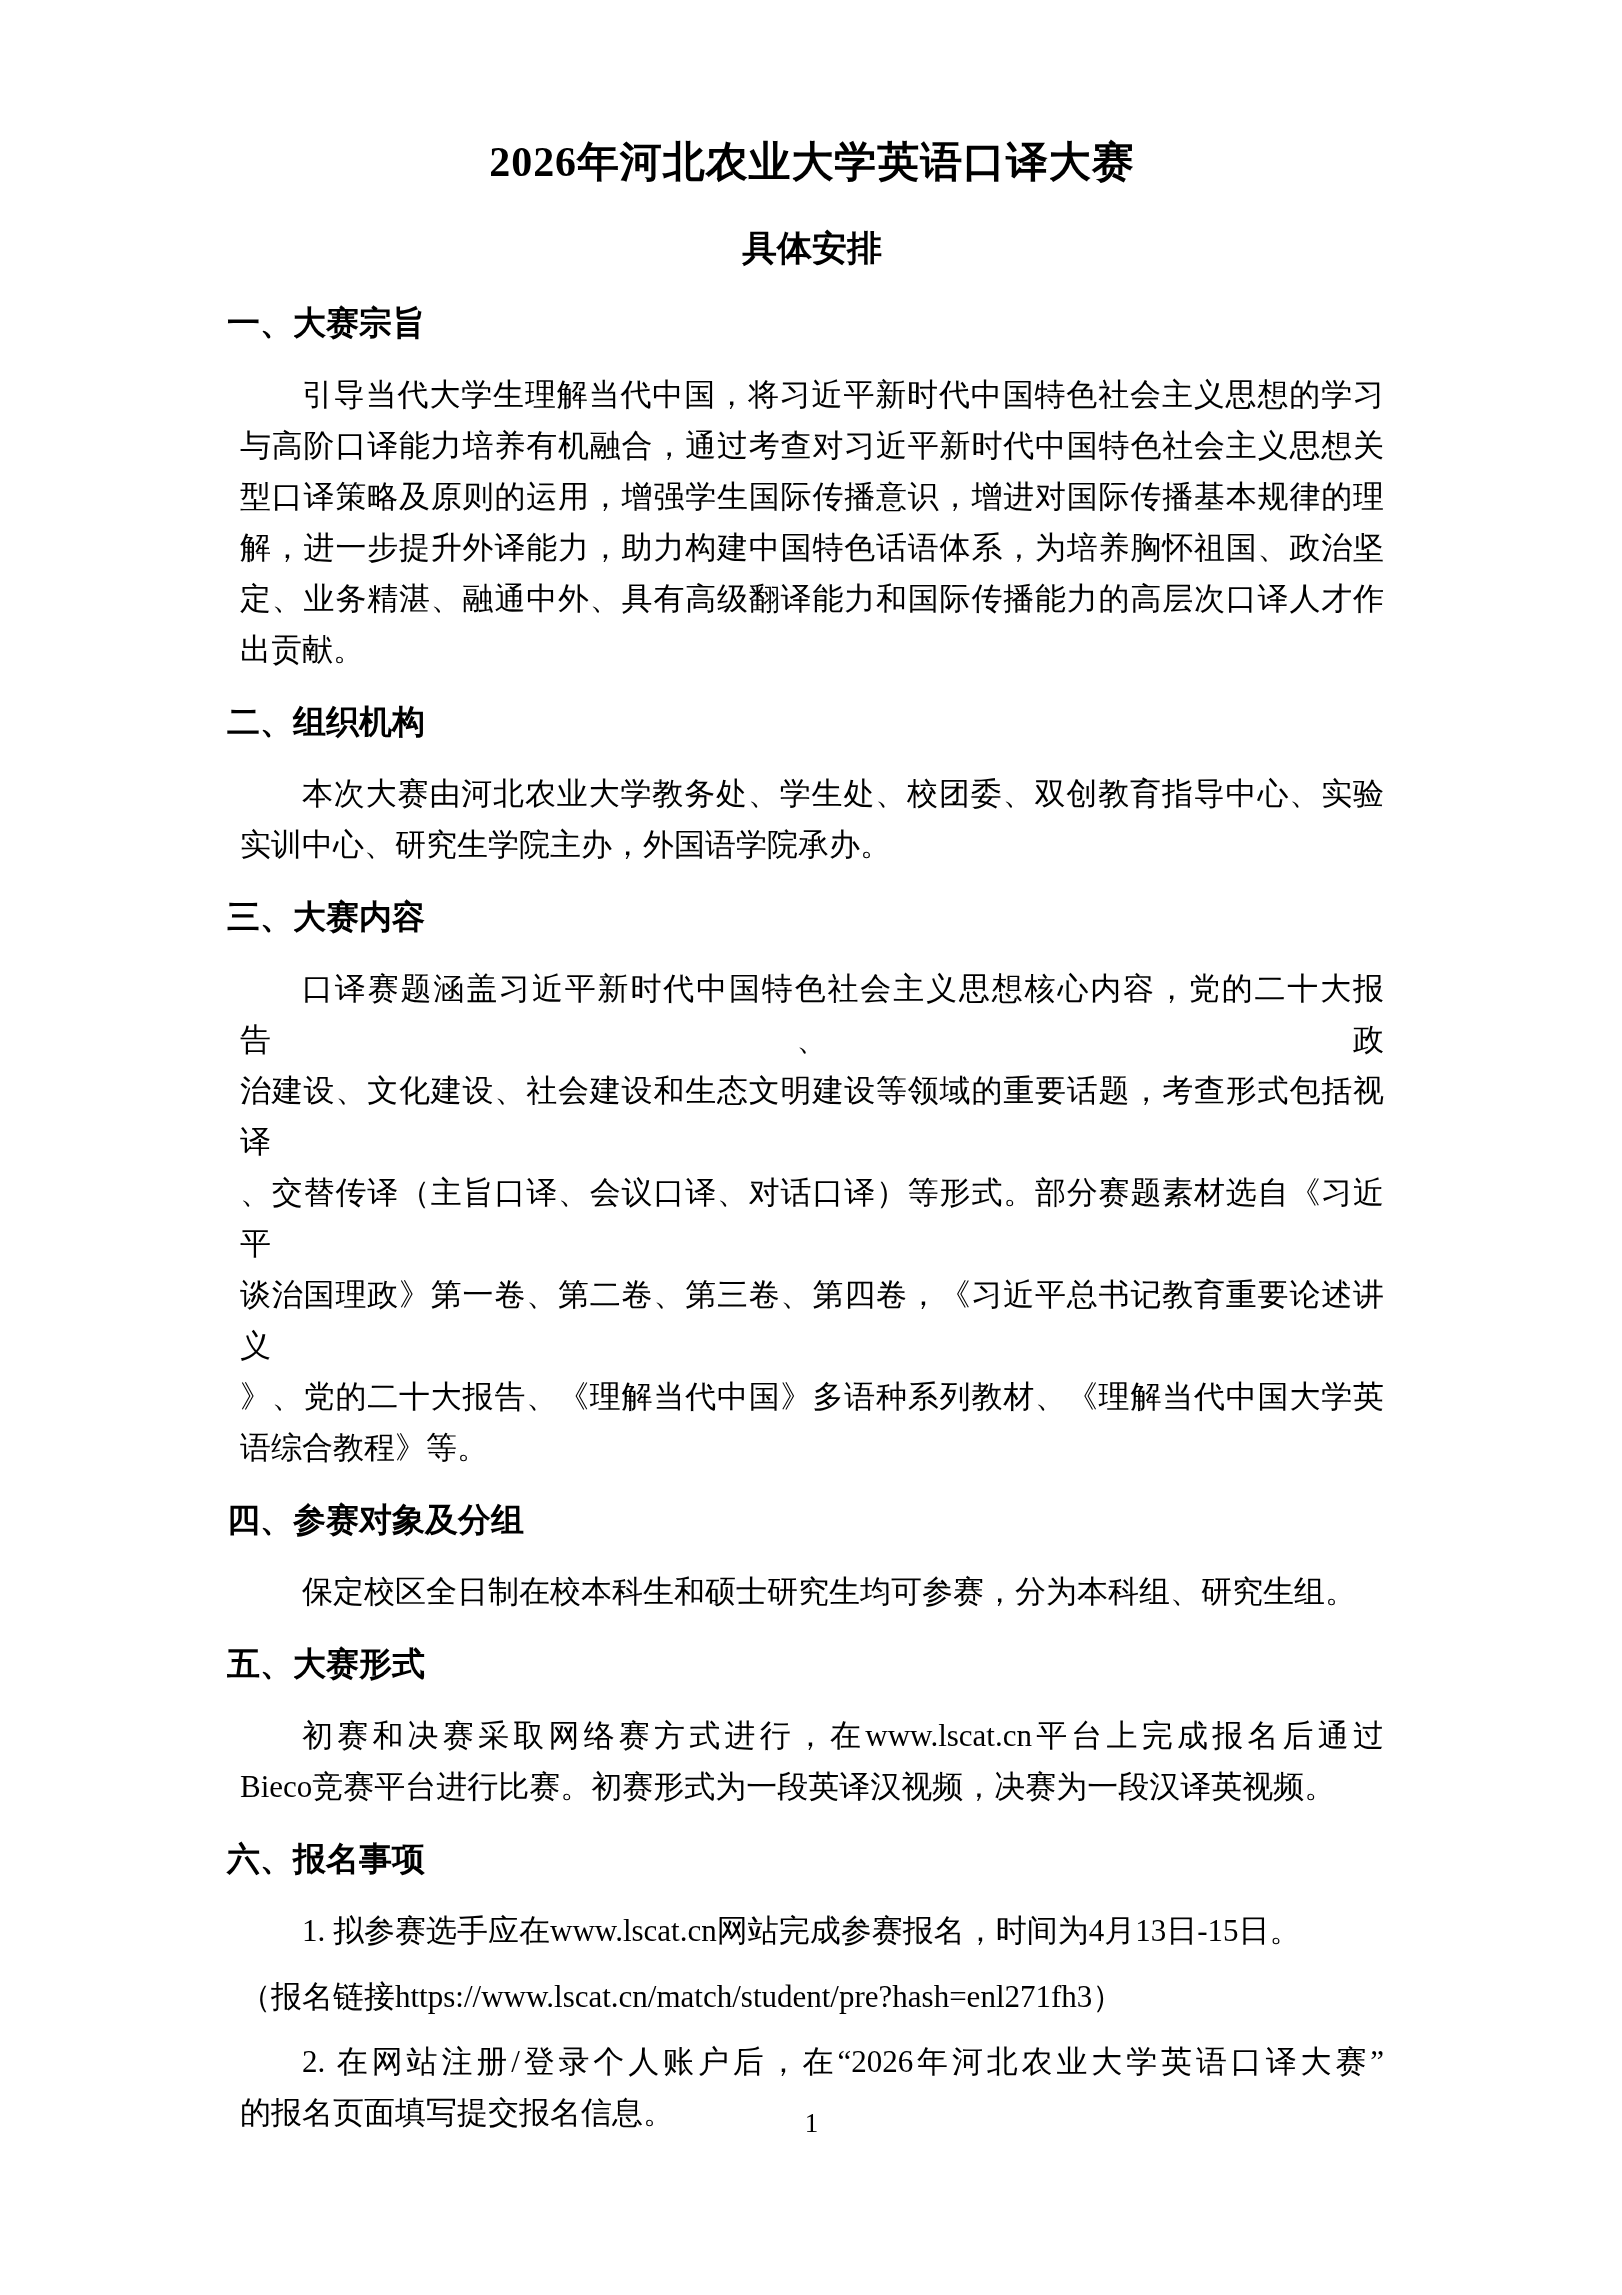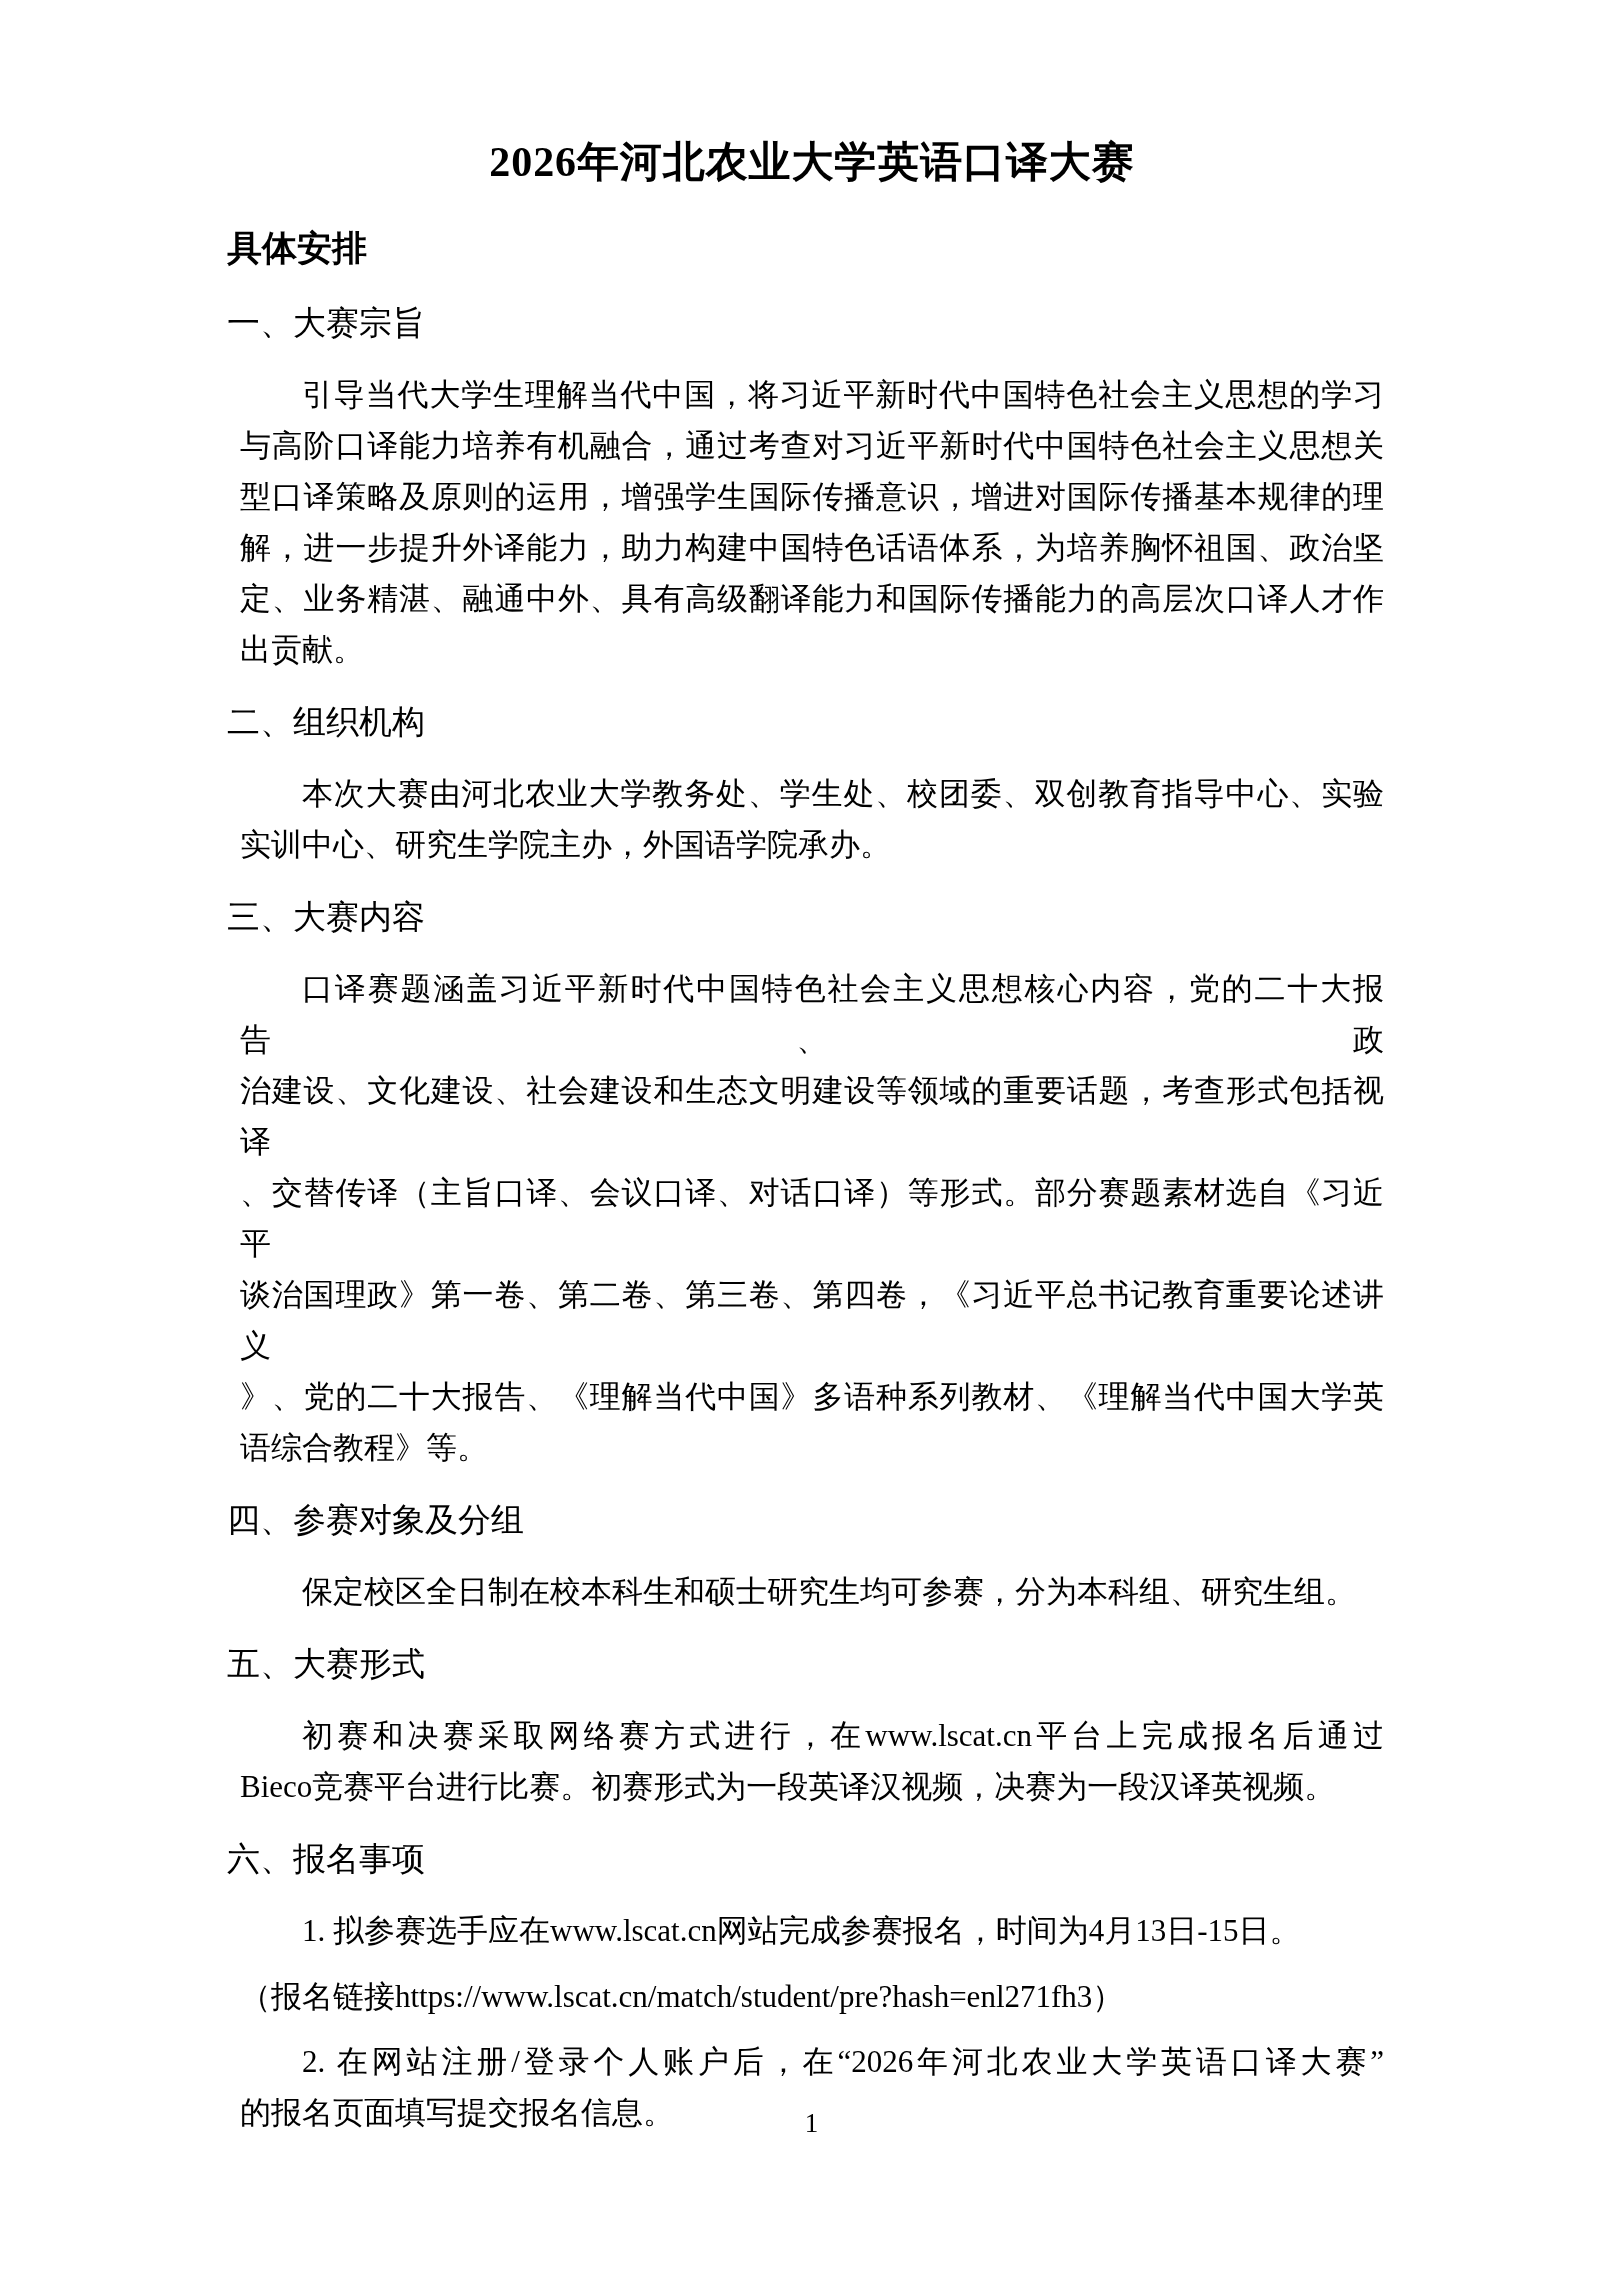--- a/index.html
+++ b/index.html
@@ -18,25 +18,25 @@
     margin:0;
     font-size:42px;line-height:55px;
     font-weight:bold;
     text-align:center;
     letter-spacing:0.9px;
   }
   .subtitle{
     margin:36px 0 0 0;
     font-size:35px;line-height:45px;
     font-weight:bold;
-    text-align:left;
+    text-align:center;
   }
   .doc{margin-top:27px;font-size:31px;}
   .heading{
-    font-weight:normal;
+    font-weight:bold;
     font-size:33px;
     line-height:51px;
     margin:22px 0 20px 0;
     text-align:left;
   }
   .heading:first-child{margin-top:0;}
   .para{margin:13px;}
   .para.spaced{margin-top:14.5px;}
   .line{
     line-height:51px;

